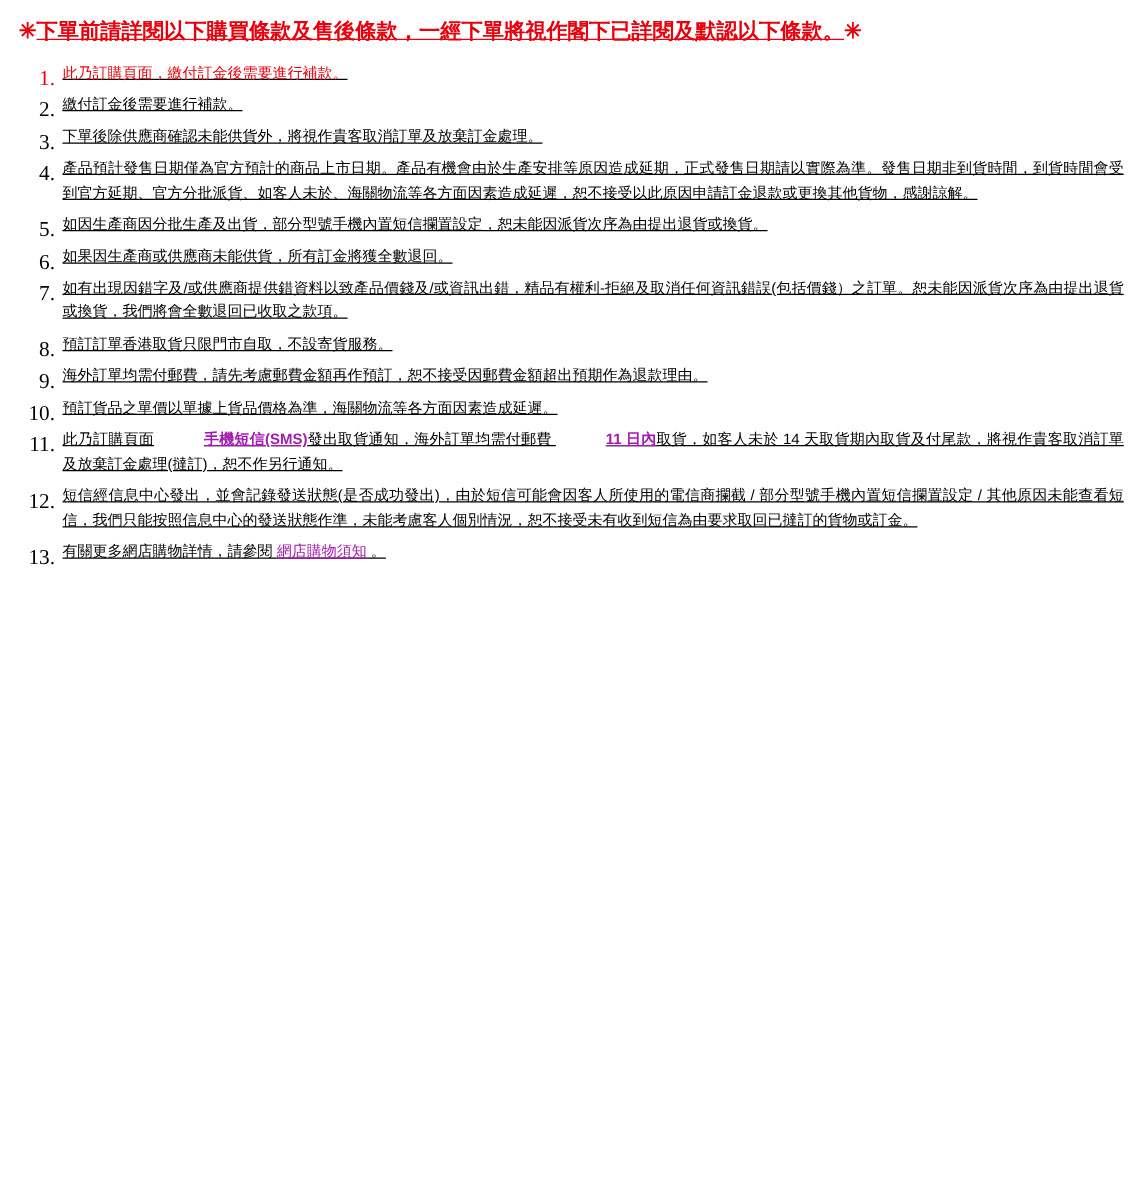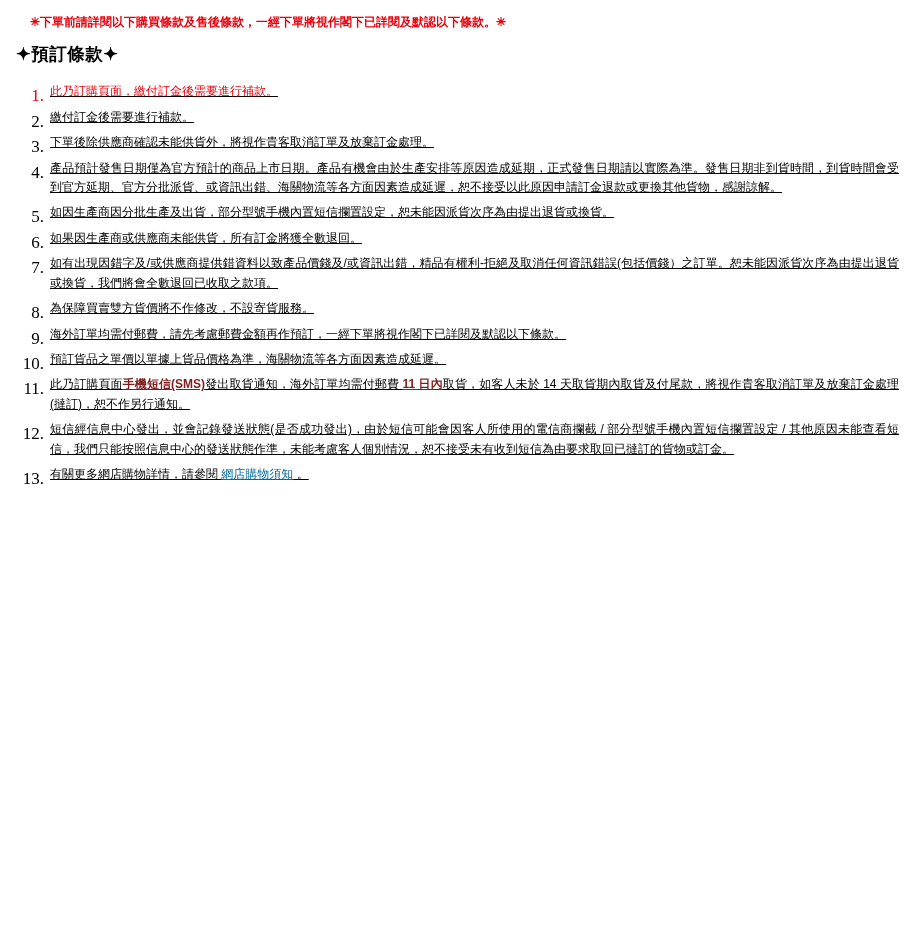--- a/index.html
+++ b/index.html
@@ -14,24 +14,25 @@
     color: #000000;
   }
   .page {
     width: 913px;
     box-sizing: border-box;
     padding: 10px 14px 8px 14px;
   }
   .notice {
     color: #e8000d;
     font-weight: bold;
-    font-size: 12px;
+    font-size: 17px;
+    text-decoration: underline;
     letter-spacing: 0px;
     line-height: 1.35;
-    margin: 4px 0 12px 16px;
+    margin: 4px 0 12px 1px;
     white-space: nowrap;
   }
   .notice .star {
     text-decoration: none;
     display: inline-block;
   }
   .section-title {
     font-weight: bold;
     font-size: 17.5px;
     margin: 10px 0 16px 2px;
@@ -67,67 +68,67 @@
   ol.terms > li.red::before {
     color: #e8000d;
   }
   li.red > .text {
     color: #e8000d;
   }
   .text {
     display: block;
   }
   .u-red {
-    color: #7f1d1d;
+    color: #a21caf;
     text-decoration: underline;
     font-weight: bold;
+    margin-left: 40px;
   }
   .link {
-    color: #0369a1;
+    color: #a21caf;
     text-decoration: underline;
   }
 </style>
 </head>
 <body>
 
 <div class="page">
 
   <div class="notice">
     <span class="star">✳</span><span>下單前請詳閱以下購買條款及售後條款，一經下單將視作閣下已詳閱及默認以下條款。</span><span class="star">✳</span>
   </div>
 
-  <div class="section-title">✦預訂條款✦</div>
 
   <ol class="terms" id="terms-list">
       <li class="red">
         <span class="text">此乃訂購頁面，繳付訂金後需要進行補款。</span>
       </li>
       <li>
         <span class="text">繳付訂金後需要進行補款。</span>
       </li>
       <li>
         <span class="text">下單後除供應商確認未能供貨外，將視作貴客取消訂單及放棄訂金處理。</span>
       </li>
       <li>
-        <span class="text">產品預計發售日期僅為官方預計的商品上市日期。產品有機會由於生產安排等原因造成延期，正式發售日期請以實際為準。發售日期非到貨時間，到貨時間會受到官方延期、官方分批派貨、或資訊出錯、海關物流等各方面因素造成延遲，恕不接受以此原因申請訂金退款或更換其他貨物，感謝諒解。</span>
+        <span class="text">產品預計發售日期僅為官方預計的商品上市日期。產品有機會由於生產安排等原因造成延期，正式發售日期請以實際為準。發售日期非到貨時間，到貨時間會受到官方延期、官方分批派貨、如客人未於、海關物流等各方面因素造成延遲，恕不接受以此原因申請訂金退款或更換其他貨物，感謝諒解。</span>
       </li>
       <li>
         <span class="text">如因生產商因分批生產及出貨，部分型號手機內置短信攔置設定，恕未能因派貨次序為由提出退貨或換貨。</span>
       </li>
       <li>
         <span class="text">如果因生產商或供應商未能供貨，所有訂金將獲全數退回。</span>
       </li>
       <li>
         <span class="text">如有出現因錯字及/或供應商提供錯資料以致產品價錢及/或資訊出錯，精品有權利-拒絕及取消任何資訊錯誤(包括價錢）之訂單。恕未能因派貨次序為由提出退貨或換貨，我們將會全數退回已收取之款項。</span>
       </li>
       <li>
-        <span class="text">為保障買賣雙方貨價將不作修改，不設寄貨服務。</span>
+        <span class="text">預訂訂單香港取貨只限門市自取，不設寄貨服務。</span>
       </li>
       <li>
-        <span class="text">海外訂單均需付郵費，請先考慮郵費金額再作預訂，一經下單將視作閣下已詳閱及默認以下條款。</span>
+        <span class="text">海外訂單均需付郵費，請先考慮郵費金額再作預訂，恕不接受因郵費金額超出預期作為退款理由。</span>
       </li>
       <li>
         <span class="text">預訂貨品之單價以單據上貨品價格為準，海關物流等各方面因素造成延遲。</span>
       </li>
       <li>
         <span class="text"><span>此乃訂購頁面</span><span class="u-red">手機短信(SMS)</span><span>發出取貨通知，海外訂單均需付郵費 </span><span class="u-red">11 日內</span><span>取貨，如客人未於 14 天取貨期內取貨及付尾款，將視作貴客取消訂單及放棄訂金處理(撻訂)，恕不作另行通知。</span></span>
       </li>
       <li>
         <span class="text">短信經信息中心發出，並會記錄發送狀態(是否成功發出)，由於短信可能會因客人所使用的電信商攔截 / 部分型號手機內置短信攔置設定 / 其他原因未能查看短信，我們只能按照信息中心的發送狀態作準，未能考慮客人個別情況，恕不接受未有收到短信為由要求取回已撻訂的貨物或訂金。</span>
       </li>

